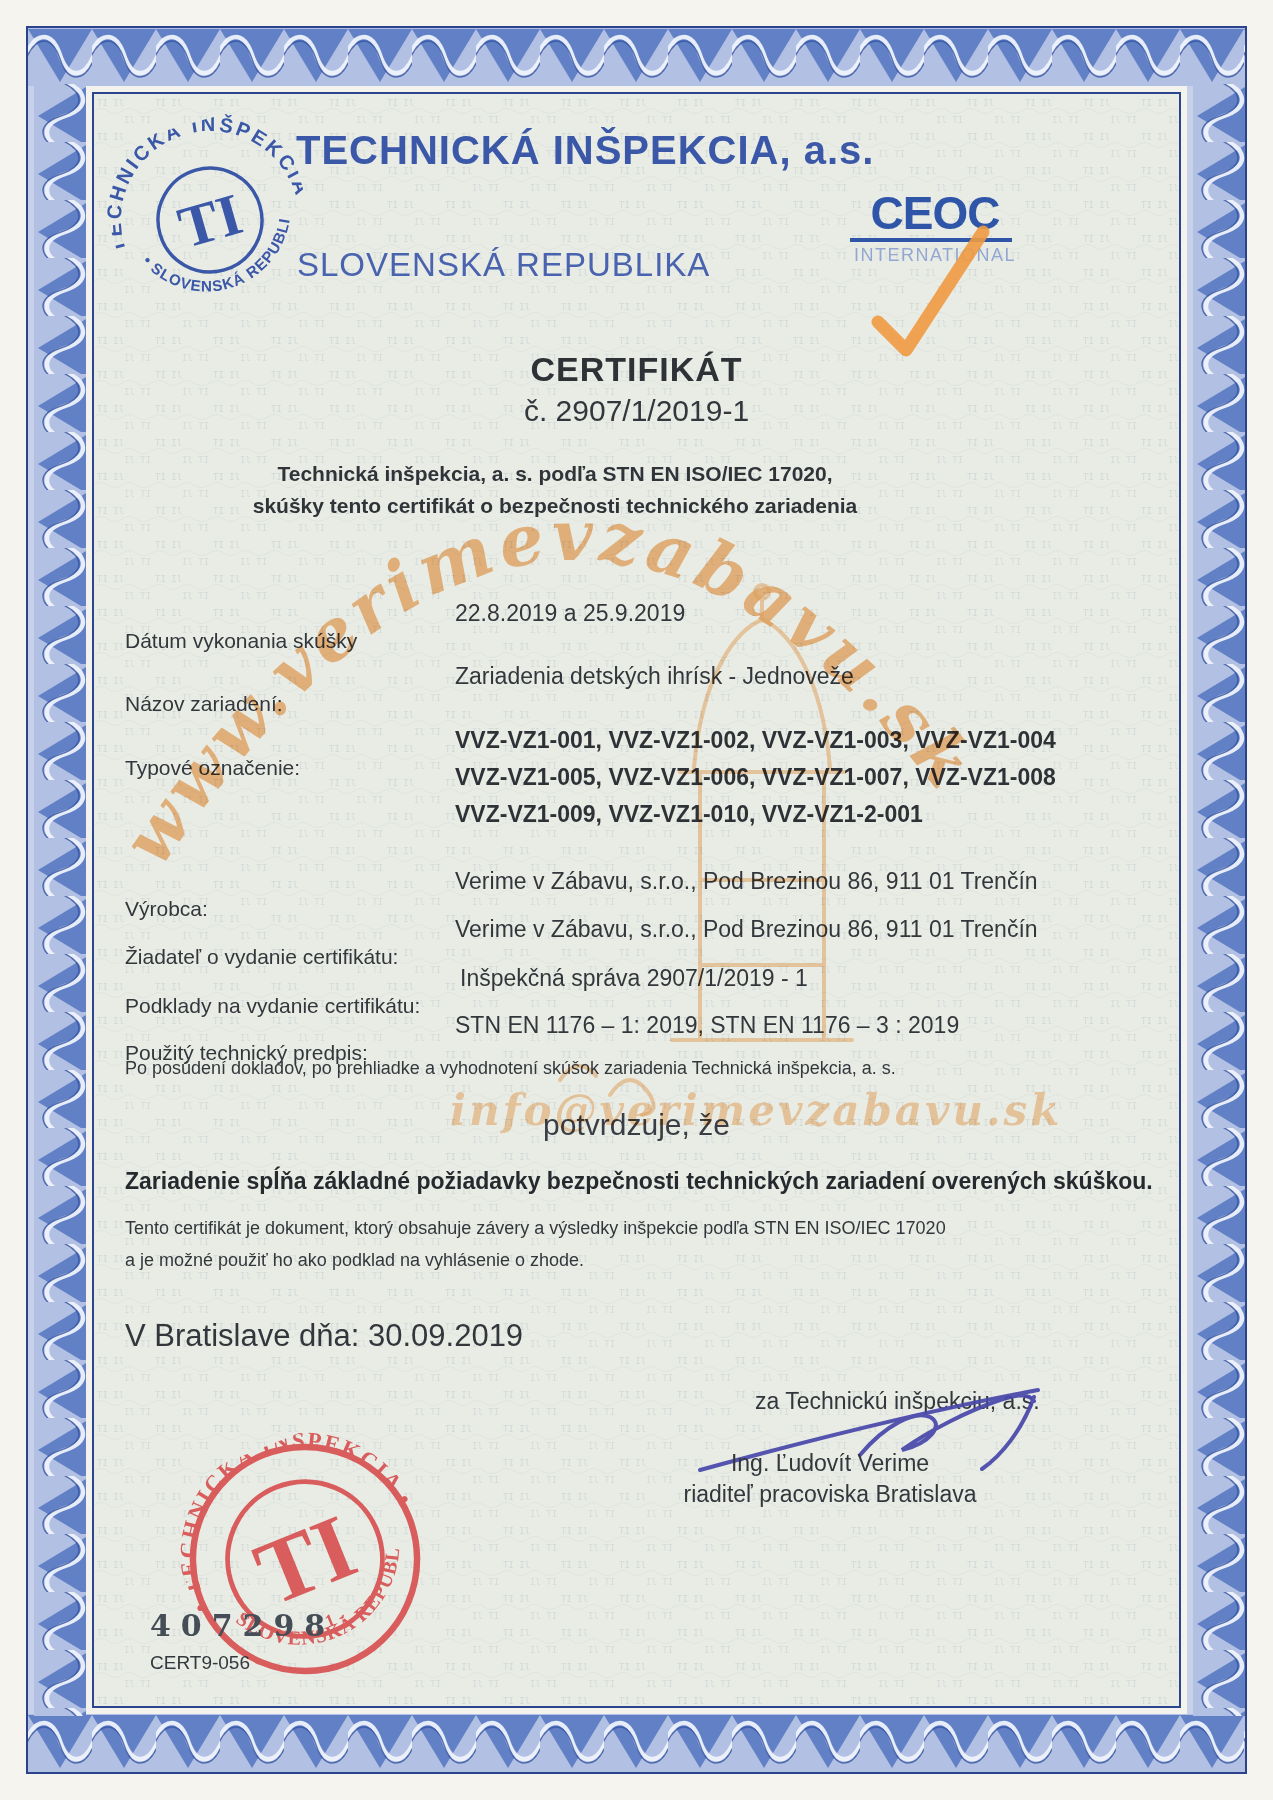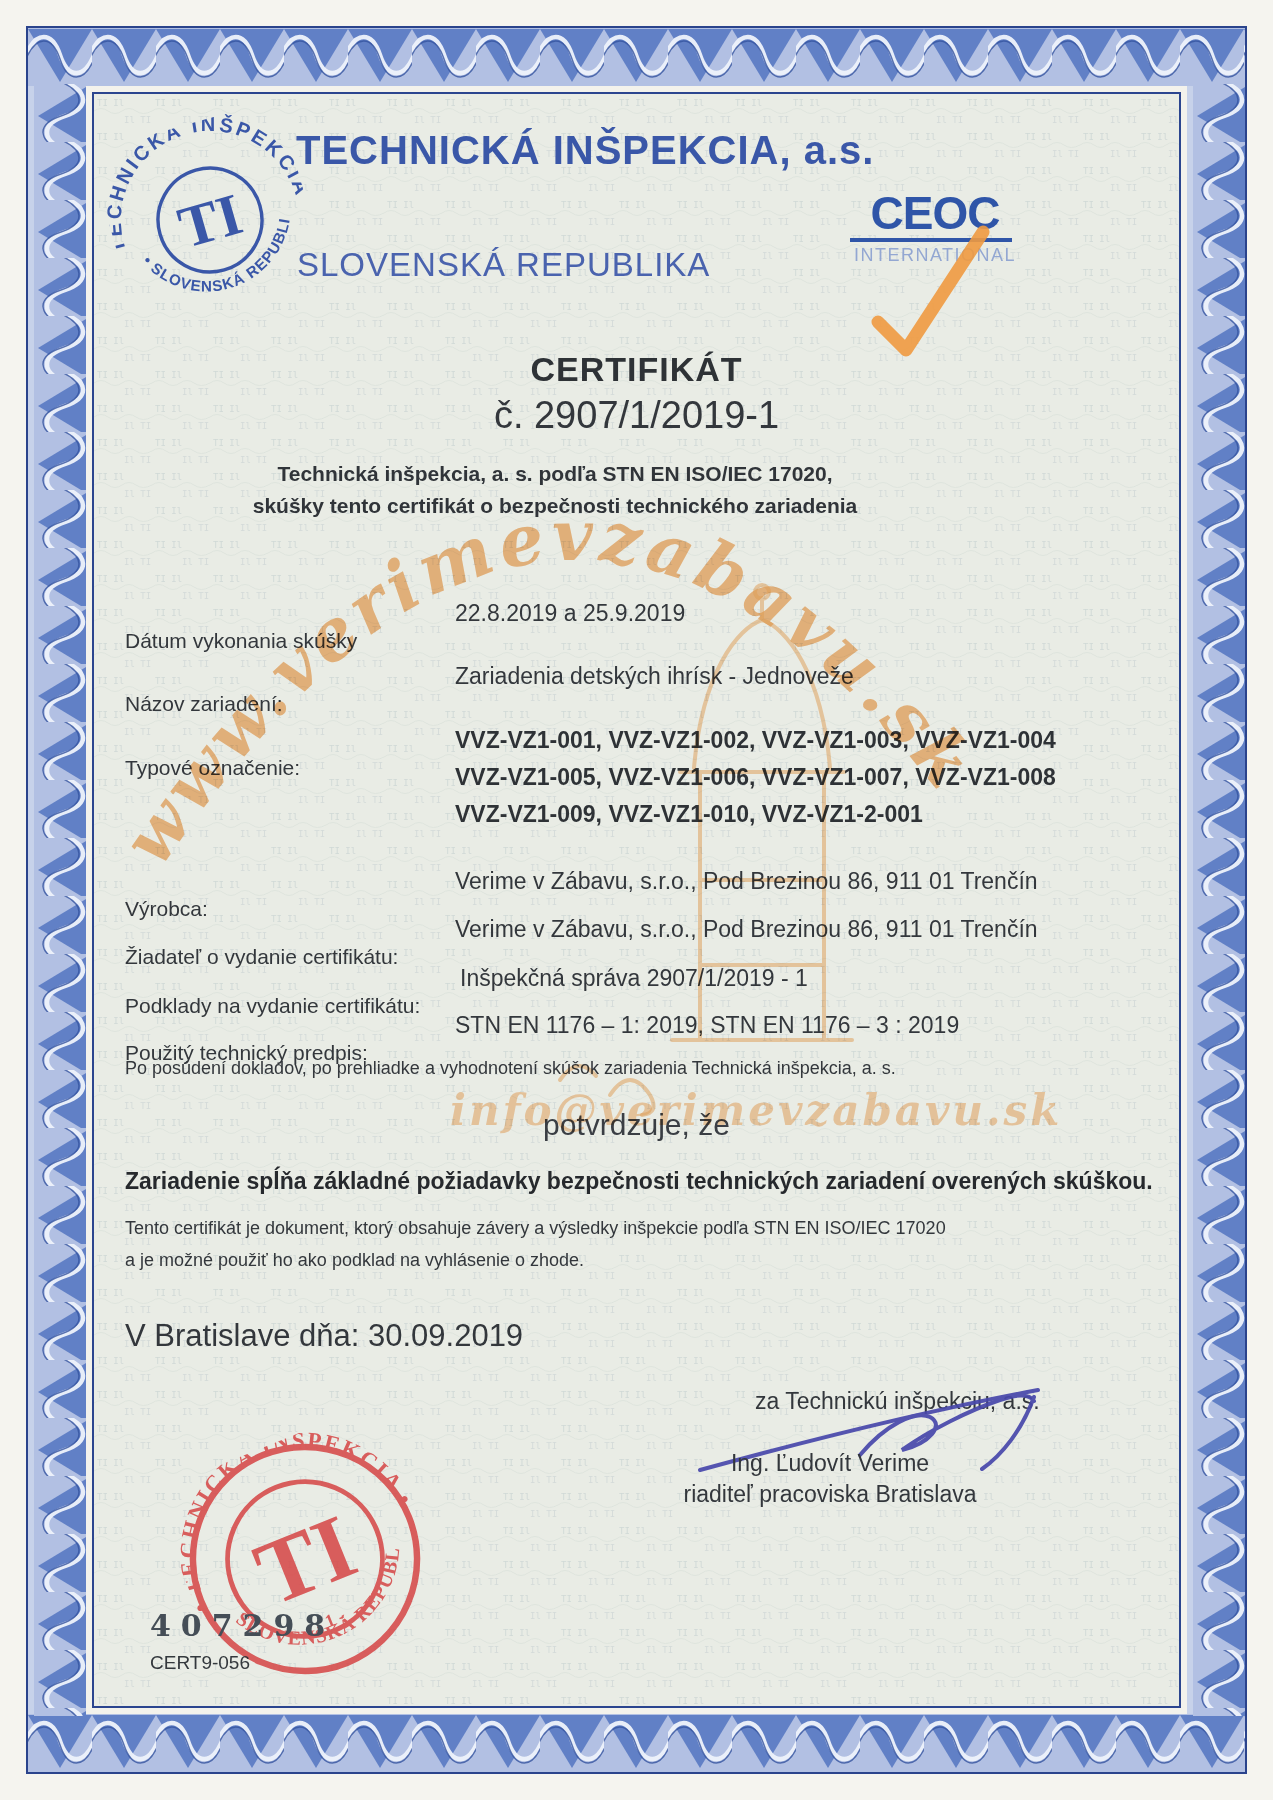--- a/index.html
+++ b/index.html
@@ -23,21 +23,21 @@
   
   .company{left:296px;top:128px;font-size:40px;font-weight:bold;color:#3a57a8;letter-spacing:1px;text-align:right;}
   .country{left:297px;top:246px;font-size:33px;color:#4a63ae;letter-spacing:1px;}
   .ceoc{left:850px;top:190px;width:170px;text-align:center;}
   .ceoc-name{font-size:46px;font-weight:bold;color:#2f55a8;letter-spacing:-1px;line-height:1;}
   .ceoc-rule{width:162px;height:4px;background:#2f55a8;margin-top:2px;}
   .ceoc-sub{font-size:18px;color:#93a7d2;letter-spacing:1.5px;margin-top:3px;}
   
   .heading{left:0;top:350px;width:100%;text-align:center;font-size:34px;font-weight:bold;
            color:#2e3236;letter-spacing:1px;}
-  .cert-no{left:0;top:394px;width:100%;text-align:center;font-size:38px;color:#33373c;}
+  .cert-no{left:0;top:394px;width:100%;text-align:center;font-size:30px;color:#33373c;}
   .intro{left:80px;top:458px;width:950px;text-align:center;font-size:21px;font-weight:bold;
          color:#303439;line-height:32px;}
   
   .flabel{left:125px;font-size:21px;margin-top:29px;}
   .fvalue{left:455px;font-size:23px;}
   .fvalue.b{font-weight:bold;color:#2e3236;}
   .para{left:125px;width:990px;font-size:18px;}
   .confirm{left:0;top:1108px;width:100%;text-align:center;font-size:30px;color:#3a3e44;}
   .statement{left:125px;top:1168px;width:1000px;font-size:23px;font-weight:bold;color:#26292d;}
   .place{left:125px;top:1318px;font-size:31px;}

